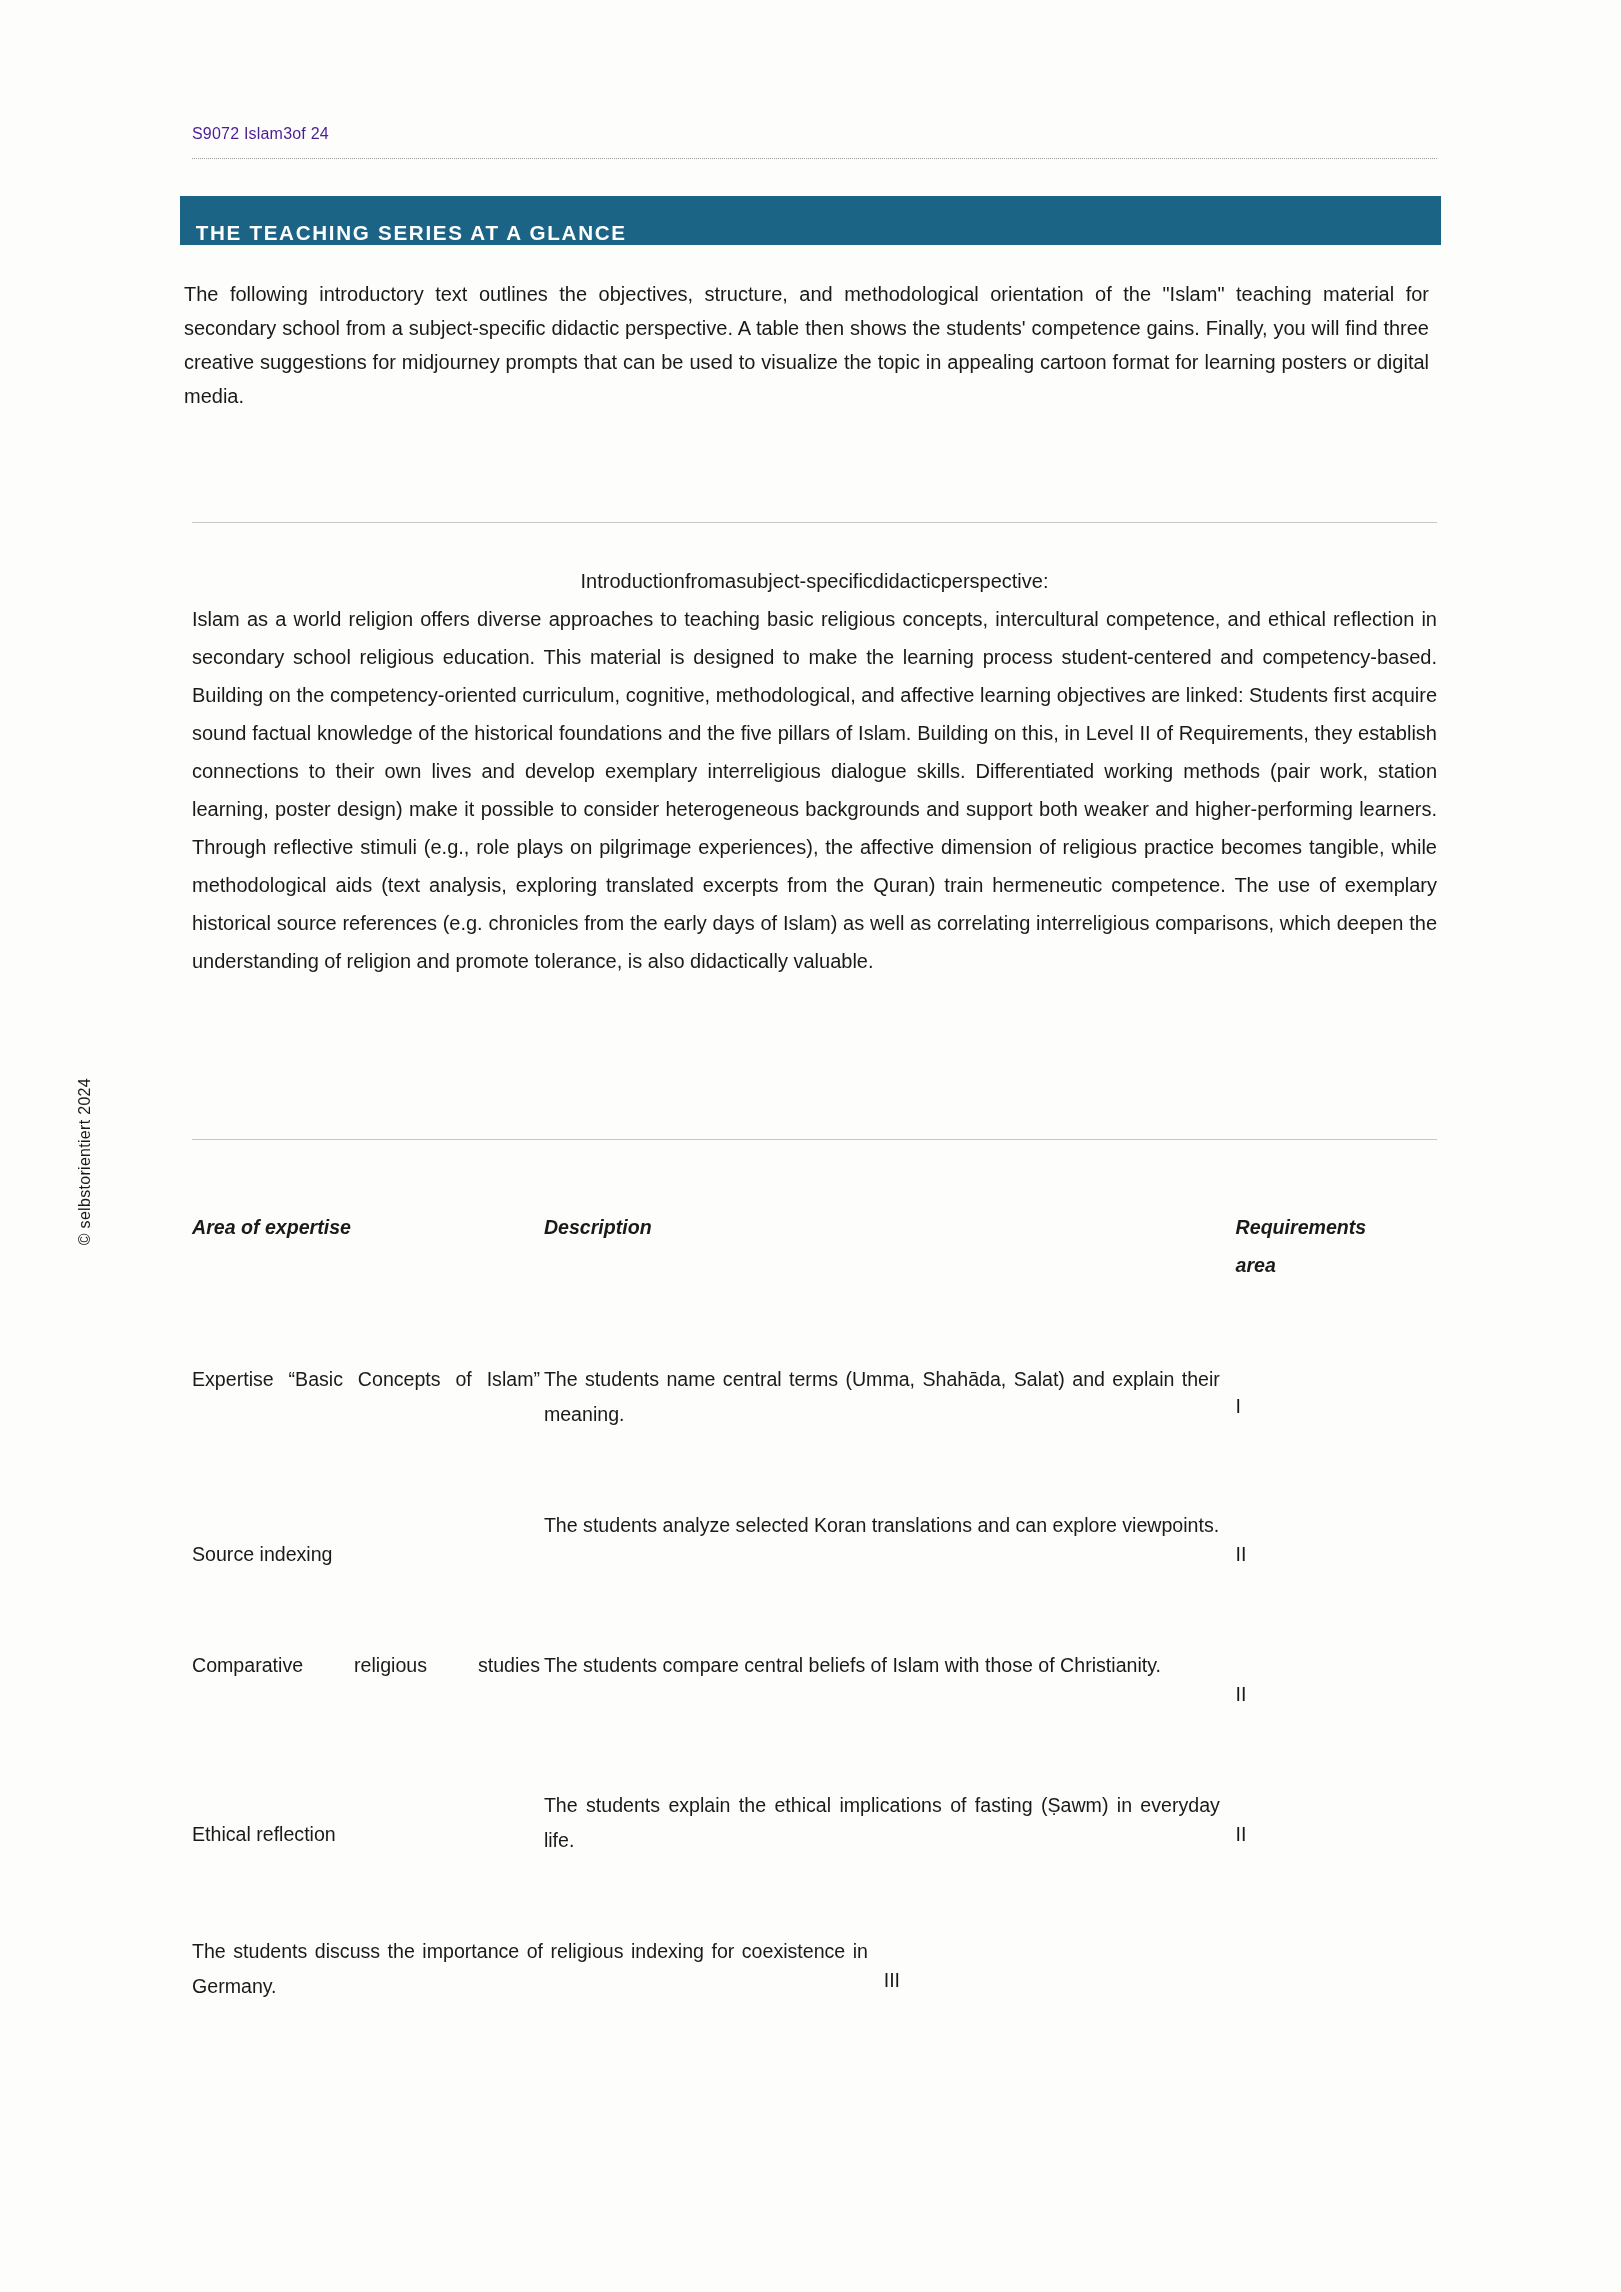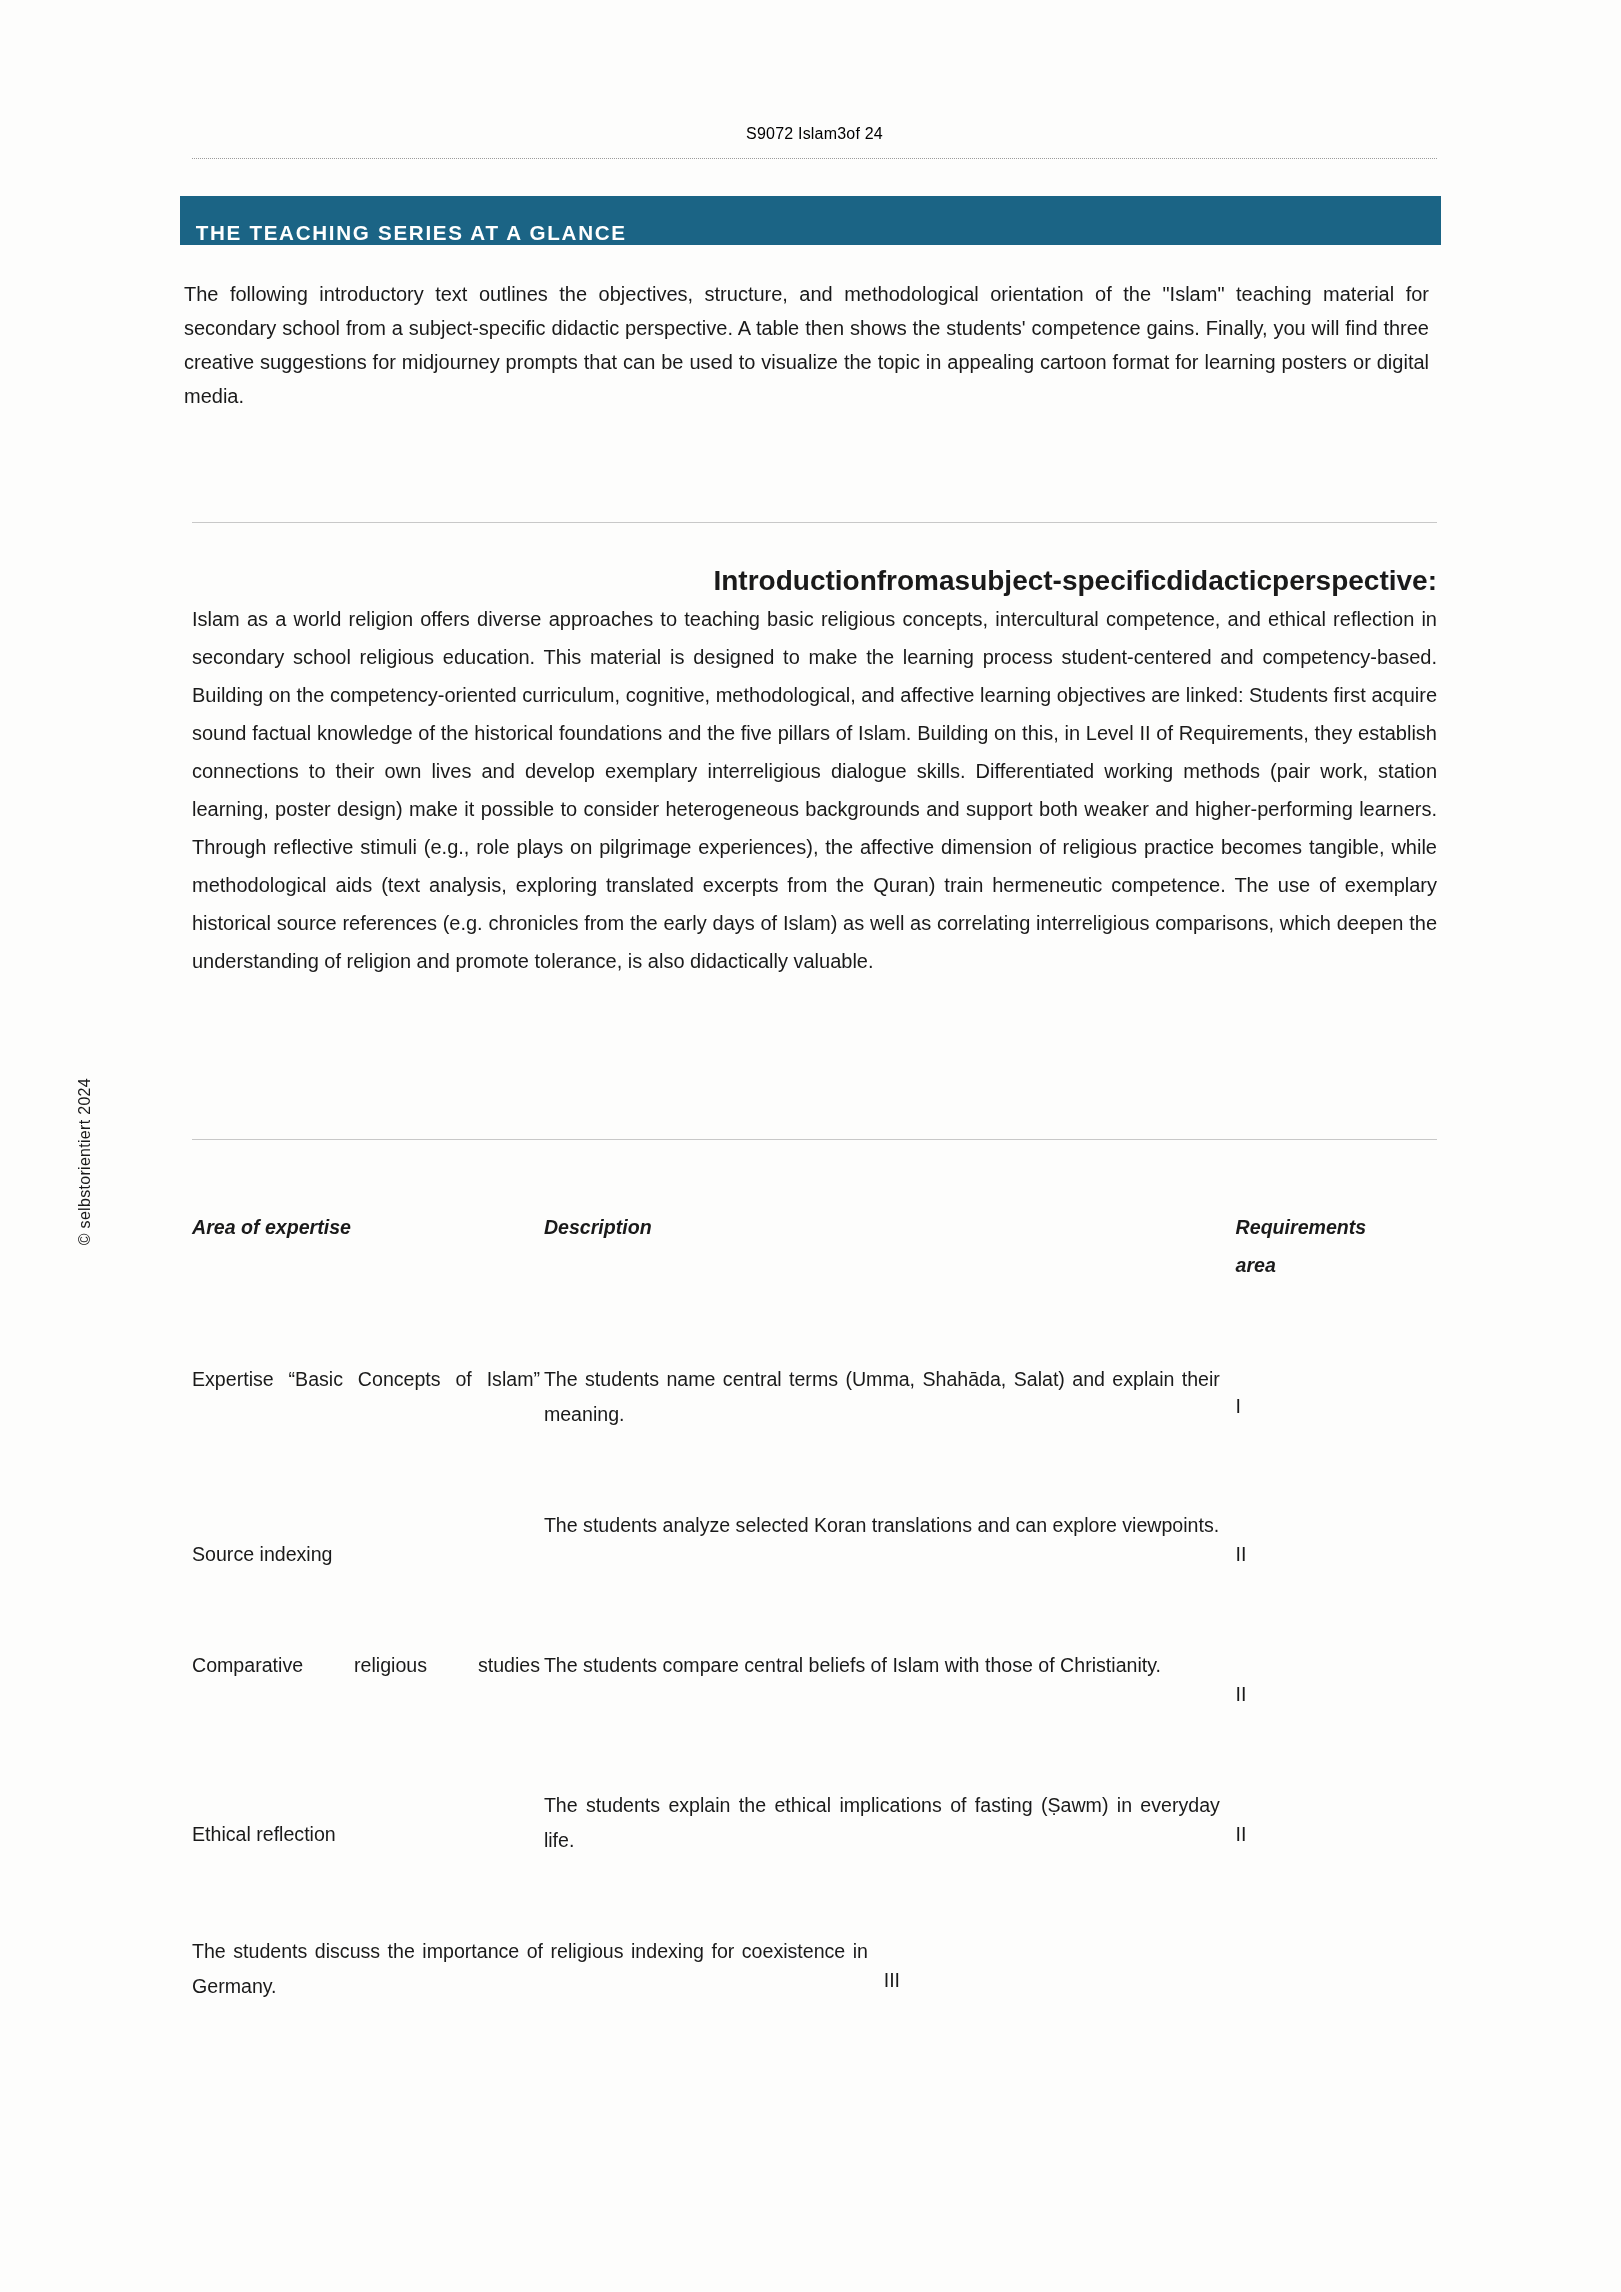--- a/index.html
+++ b/index.html
@@ -20,24 +20,24 @@
     overflow: hidden;
   }
 
   
   .header {
     position: absolute;
     left: 192px;
     top: 125px;
     width: 1245px;
     display: flex;
-    justify-content: center;
+    justify-content: flex-start;
     align-items: flex-end;
     font-size: 16px;
-    color: #000000;
+    color: #4c1d95;
     letter-spacing: 0.2px;
   }
   .header-rule {
     position: absolute;
     left: 192px;
     top: 158px;
     width: 1245px;
     border-top: 1px dotted #9b9b9b;
   }
 
@@ -98,23 +98,23 @@
     left: 192px;
     top: 562px;
     width: 1245px;
     font-size: 20px;
     line-height: 38px;
     text-align: justify;
     color: #1a1a1a;
   }
   .lead-line {
     display: flex;
-    justify-content: flex-end;
-    font-weight: bold;
-    font-size: 28px;
+    justify-content: center;
+    font-weight: normal;
+    font-size: 20px;
     line-height: 38px;
   }
 
   .rule-2 {
     position: absolute;
     left: 192px;
     top: 1139px;
     width: 1245px;
     border-top: 1px solid #c8c8c8;
   }

